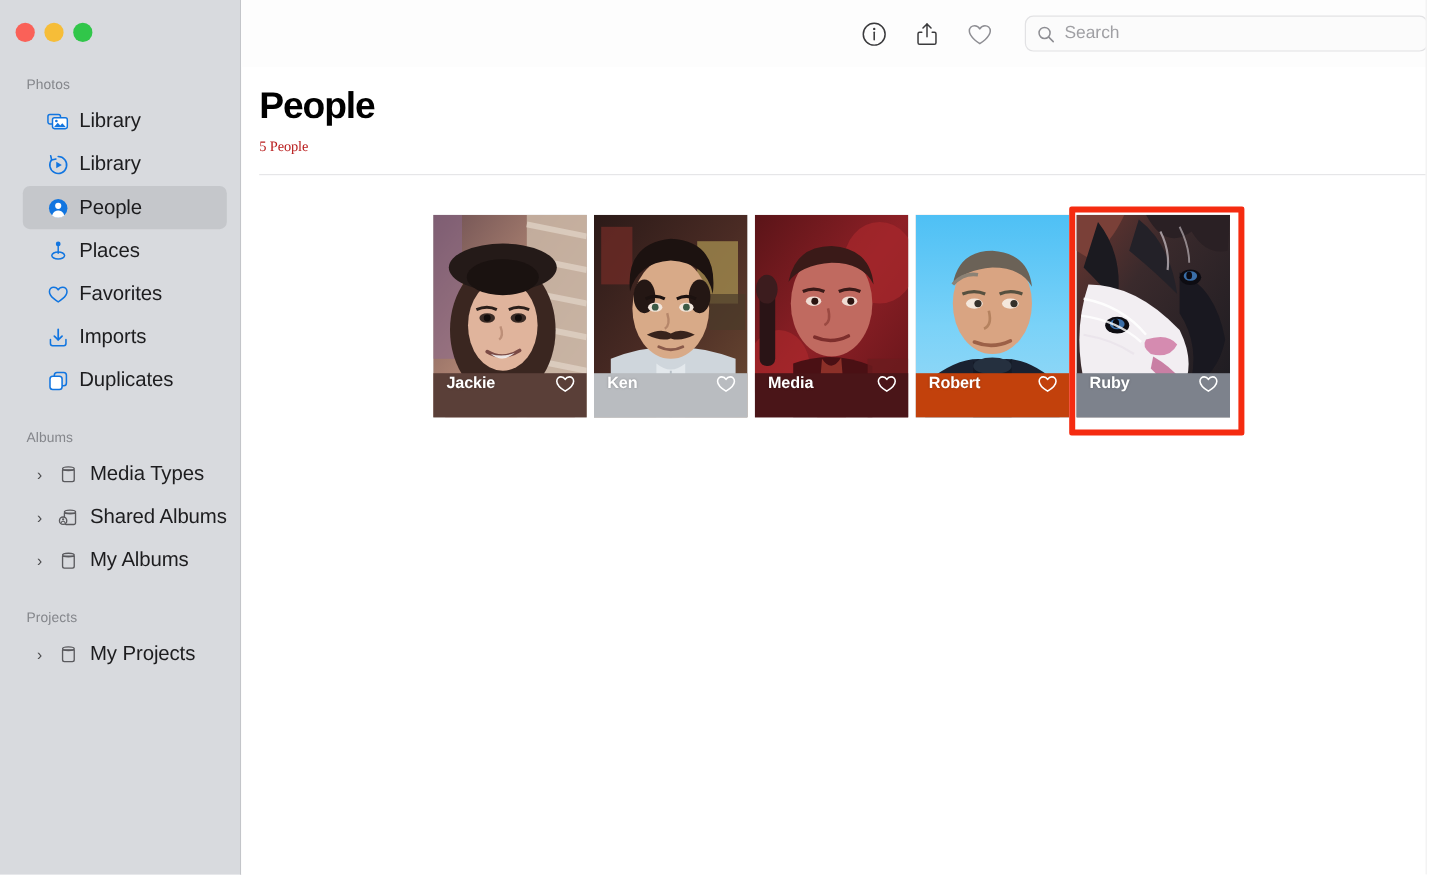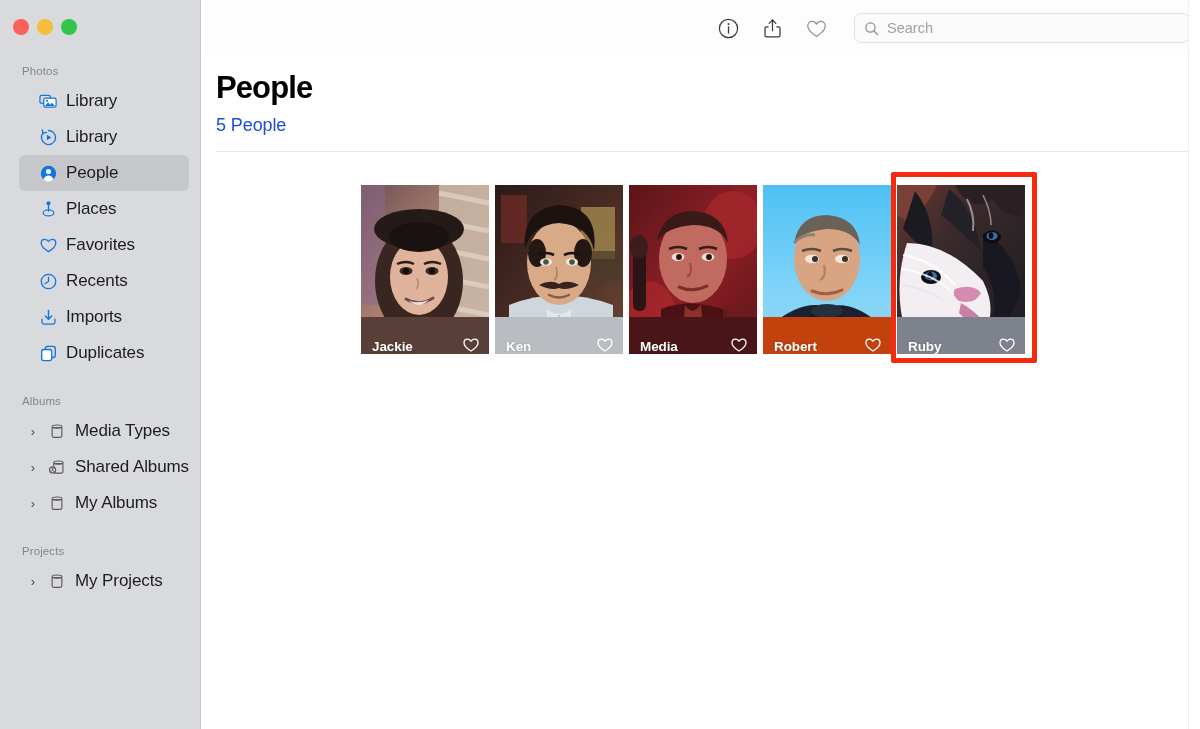--- a/index.html
+++ b/index.html
@@ -133,24 +133,25 @@
     padding: 14px 0 0 15px;
   }
   #page-title {
     font-size: 31px;
     font-weight: bold;
     letter-spacing: -0.9px;
     color: #000000;
     line-height: 36px;
   }
   #page-subtitle {
-    font-size: 18px;
-    color: #1d4ed8;
+    font-size: 12px;
+    color: #b91c1c;
     margin-top: 9px;
     letter-spacing: -0.1px;
+    font-family: Liberation Serif, serif;
   }
   #header-divider {
     height: 1px;
     background: #e6e6e8;
     margin: 15px 11px 0 15px;
   }
 
   
   #grid {
     position: relative;
@@ -167,21 +168,21 @@
   }
   .tile .photo {
     position: absolute;
     inset: 0;
   }
   .tile .namebar {
     position: absolute;
     left: 0; right: 0; bottom: 0;
     height: 37px;
     display: flex;
-    align-items: flex-end;
+    align-items: flex-start;
     justify-content: space-between;
     padding: 0 9px 0 11px;
   }
   .tile .namebar .nm {
     font-size: 13.5px;
     font-weight: bold;
     color: #ffffff;
     letter-spacing: -0.1px;
     text-shadow: 0 0 2px rgba(0,0,0,.25);
     white-space: nowrap;
@@ -270,29 +271,20 @@
 
     <div class="sb-row">
       <span class="sb-icon">
         <svg width="19" height="19" viewBox="0 0 20 20" fill="none">
           <path d="M10 16.4 C10 16.4 2.3 11.9 2.3 7.4 C2.3 5 4.1 3.5 6.1 3.5 C7.8 3.5 9.3 4.6 10 5.8 C10.7 4.6 12.2 3.5 13.9 3.5 C15.9 3.5 17.7 5 17.7 7.4 C17.7 11.9 10 16.4 10 16.4 Z" stroke="#1175e0" stroke-width="1.35" stroke-linejoin="round"></path>
         </svg>
       </span>
       <span class="sb-label">Favorites</span>
     </div>
 
-    <div class="sb-row">
-      <span class="sb-icon">
-        <svg width="19" height="19" viewBox="0 0 20 20" fill="none">
-          <circle cx="10" cy="10" r="7.6" stroke="#1175e0" stroke-width="1.35"></circle>
-          <path d="M10 5.3 L10 10 L6.3 12.2" stroke="#1175e0" stroke-width="1.35" stroke-linecap="round" stroke-linejoin="round"></path>
-        </svg>
-      </span>
-      <span class="sb-label">Recents</span>
-    </div>
 
     <div class="sb-row">
       <span class="sb-icon">
         <svg width="19" height="19" viewBox="0 0 20 20" fill="none">
           <path d="M3.2 11.6 L3.2 15.1 A1.9 1.9 0 0 0 5.1 17 L14.9 17 A1.9 1.9 0 0 0 16.8 15.1 L16.8 11.6" stroke="#1175e0" stroke-width="1.35" stroke-linecap="round"></path>
           <path d="M10 2.7 L10 11.6" stroke="#1175e0" stroke-width="1.5" stroke-linecap="round"></path>
           <path d="M6.6 8.5 L10 11.9 L13.4 8.5" stroke="#1175e0" stroke-width="1.5" stroke-linecap="round" stroke-linejoin="round"></path>
         </svg>
       </span>
       <span class="sb-label">Imports</span>

